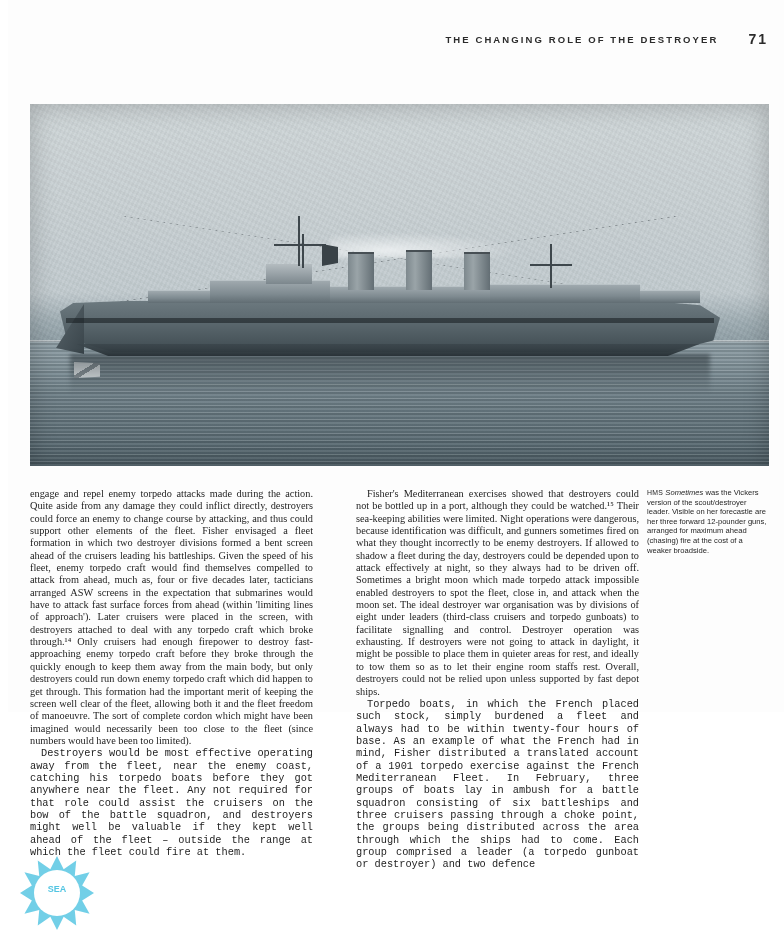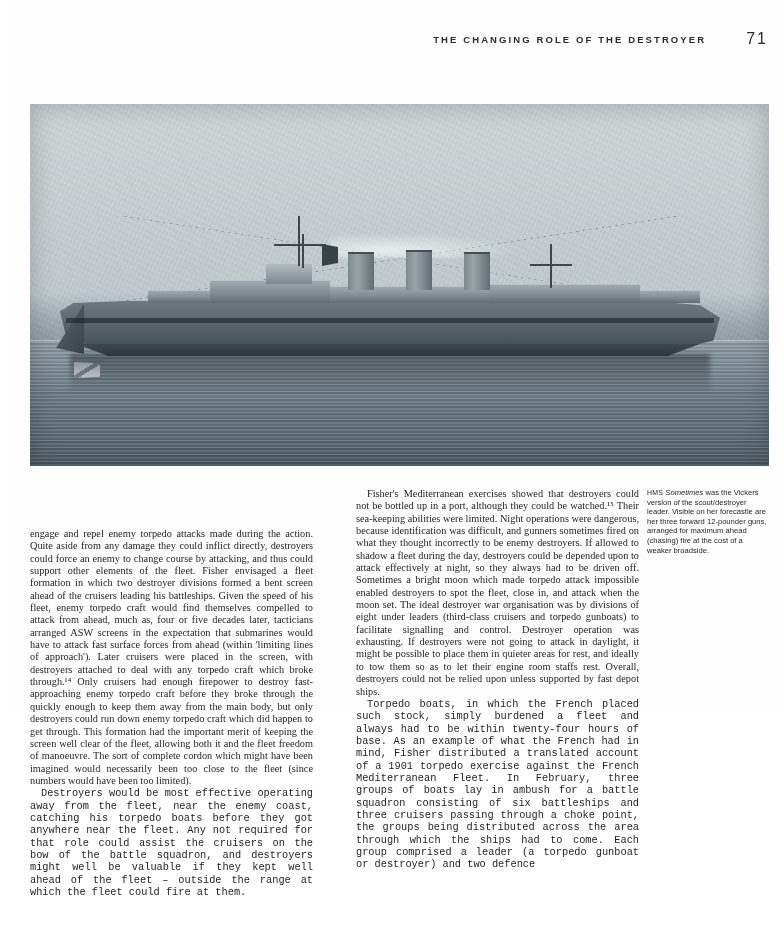--- a/index.html
+++ b/index.html
@@ -36,25 +36,25 @@
   .running-head .title {
     font-family: "Liberation Sans", sans-serif;
     font-size: 9.5px;
     font-weight: bold;
     letter-spacing: 2.1px;
     color: #2b2b2b;
     text-transform: uppercase;
   }
   .running-head .folio {
     font-family: "Liberation Sans", sans-serif;
-    font-size: 16px;
-    font-weight: normal;
+    font-size: 14px;
+    font-weight: bold;
     letter-spacing: 2px;
     color: #2b2b2b;
-    margin-left: 40px;
+    margin-left: 30px;
   }
 
   
   .photo-wrap {
     position: absolute;
     left: 22px;
     top: 104px;
     width: 739px;
     height: 362px;
     overflow: hidden;
@@ -260,21 +260,21 @@
     margin: 0;
     text-indent: 11px;
   }
   .col p.first {
     text-indent: 0;
   }
   .col p + p {
     margin-top: 0;
     font-family: Liberation Mono, monospace;
   }
-  .col-1 { left: 0px;   width: 283px; margin-top: 40px; }
+  .col-1 { left: 0px;   width: 283px; }
   .col-2 { left: 300px; width: 283px; margin-left: 26px; }
   .col-3 {
     left: 617px;
     width: 122px;
     font-family: "Liberation Sans", sans-serif;
     font-size: 7.6px;
     line-height: 9.6px;
     text-align: left;
     color: #1f1f1f;
   }
@@ -390,15 +390,20 @@
       <p>Torpedo boats, in which the French placed such stock, simply burdened a fleet and always had to be within twenty-four hours of base. As an example of what the French had in mind, Fisher distributed a translated account of a 1901 torpedo exercise against the French Mediterranean Fleet. In February, three groups of boats lay in ambush for a battle squadron consisting of six battleships and three cruisers passing through a choke point, the groups being distributed across the area through which the ships had to come. Each group comprised a leader (a torpedo gunboat or destroyer) and two defence</p>
     </div>
 
     <div class="col col-3">
       <p><span class="caption-abbr">HMS</span> <span class="ship">Sometimes</span><span> was the Vickers version of the scout/destroyer leader. Visible on her forecastle are her three forward 12-pounder guns, arranged for maximum ahead (chasing) fire at the cost of a weaker broadside.</span></p>
     </div>
 
   </div>
 
   <div class="watermark">
+    <div class="wm-star">
+      <div class="burst"></div>
+      <div class="inner"></div>
+      <div class="label">SEA</div>
+    </div>
   </div>
 
 </div>
 
 </body></html>

